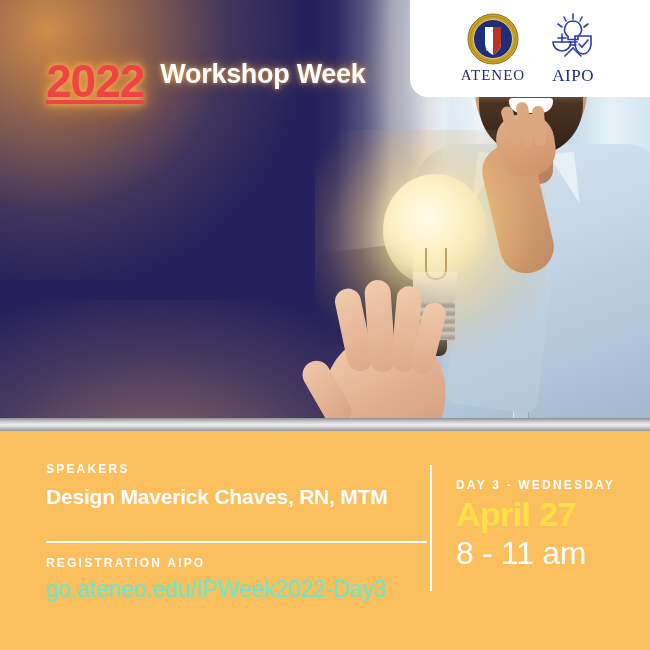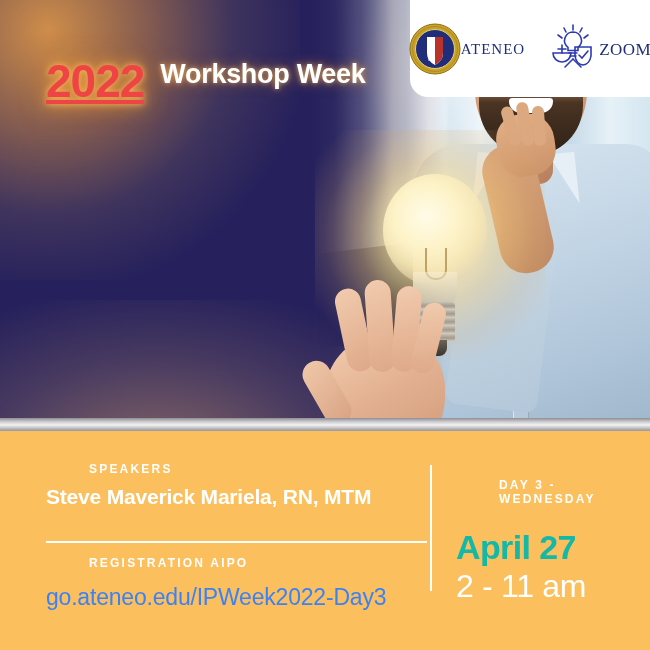--- a/index.html
+++ b/index.html
@@ -216,21 +216,21 @@
     background:linear-gradient(180deg,#8e8e92 0%,#cfcfd2 28%,#f2f2f3 50%,#bcbcc0 74%,#88888d 100%);
   }
 
   
   .logo-panel{
     position:absolute;right:0;top:0;width:240px;height:97px;
     background:#fff;border-radius:0 0 0 18px;
     display:flex;align-items:center;justify-content:center;gap:22px;
     z-index:6;
   }
-  .logo{display:flex;flex-direction:row;align-items:center;}
+  .logo{display:flex;flex-direction:column;align-items:center;}
   .logo-mark{display:block;}
   .logo-text{
     color:#1f2d7a;font-family:"Liberation Serif",serif;
     font-size:15px;letter-spacing:1px;margin-top:2px;font-weight:400;
   }
   .logo-text.aipo{font-size:17px;letter-spacing:.5px;}
 
   
   .header-block{position:absolute;left:46px;top:58px;z-index:5;display:flex;align-items:flex-start;gap:16px;}
   .year{
@@ -261,34 +261,34 @@
     position:absolute;left:0;top:431px;width:650px;height:219px;
     background:#FCBF5E;
   }
   .vrule{
     position:absolute;left:430px;top:465px;width:2px;height:126px;background:#fff;z-index:4;
   }
   .hrule{
     position:absolute;left:46px;top:541px;width:381px;height:2px;background:#fff;z-index:4;
   }
   .kicker{
-    color:#fff;font-size:12px;font-weight:800;letter-spacing:2.2px;margin-left:43px;
+    color:#fff;font-size:12px;font-weight:800;letter-spacing:2.2px;
   }
   .speakers-block{position:absolute;left:46px;top:462px;z-index:5;}
   .speaker-name{
     color:#fff;font-size:21px;font-weight:800;line-height:1.26;margin-top:8px;
     letter-spacing:-.2px;
   }
   .reg-block{position:absolute;left:46px;top:556px;z-index:5;}
   .reg-url{
-    color:#3b82f6;font-size:23px;font-weight:400;margin-top:14px;letter-spacing:-.2px;
+    color:#5eead4;font-size:23px;font-weight:400;margin-top:6px;letter-spacing:-.2px;
   }
   .date-block{position:absolute;left:456px;top:478px;z-index:5;}
   .date-main{
-    color:#14b8a6;font-size:34px;font-weight:800;margin-top:22px;letter-spacing:-.6px;
+    color:#fde047;font-size:34px;font-weight:800;margin-top:3px;letter-spacing:-.6px;
   }
   .date-time{
     color:#fff;font-size:32px;font-weight:300;margin-top:1px;letter-spacing:-.3px;
   }
 </style>
 </head>
 <body>
 
 <div id="poster">
 
@@ -392,48 +392,48 @@
           <line x1="15" y1="22" x2="15" y2="30"></line>
           <line x1="11" y1="26" x2="19" y2="26"></line>
 
           <path d="M28 24 h16 v9 a9 11 0 0 1 -8 9 a9 11 0 0 1 -8 -9 z"></path>
           <path d="M32 32 l3 3 l6 -7"></path>
 
           <line x1="26" y1="36" x2="18" y2="44"></line>
           <line x1="26" y1="36" x2="34" y2="44"></line>
         </g>
       </svg>
-      <span class="logo-text aipo">ZOOM</span>
+      <span class="logo-text aipo">AIPO</span>
     </div>
   </div>
 
   <div class="header-block">
     <div class="year">2022</div>
     <div>
       <div class="ipw">Workshop Week</div>
     </div>
   </div>
 
 
   <div class="silver-band"></div>
 
   <div class="bottom"></div>
 
   <div class="vrule"></div>
   <div class="hrule"></div>
 
   <div class="speakers-block">
     <div class="kicker">SPEAKERS</div>
-    <div class="speaker-name">Steve Maverick Mariela, RN, MTM</div>
+    <div class="speaker-name">Design Maverick Chaves, RN, MTM</div>
   </div>
 
   <div class="reg-block">
     <div class="kicker">REGISTRATION AIPO</div>
     <div class="reg-url">go.ateneo.edu/IPWeek2022-Day3</div>
   </div>
 
   <div class="date-block">
     <div class="kicker">DAY 3 - WEDNESDAY</div>
     <div class="date-main">April 27</div>
-    <div class="date-time">2 - 11 am</div>
+    <div class="date-time">8 - 11 am</div>
   </div>
 
 </div>
 
 </body></html>

